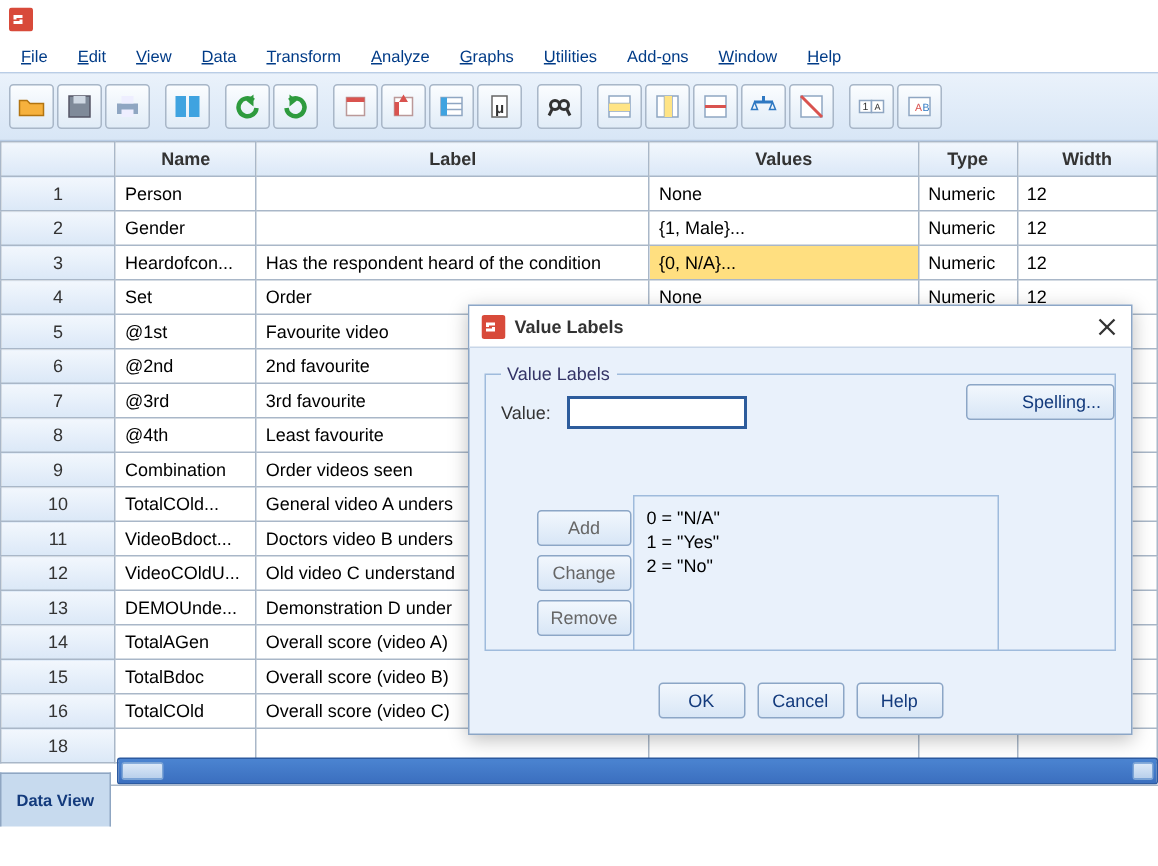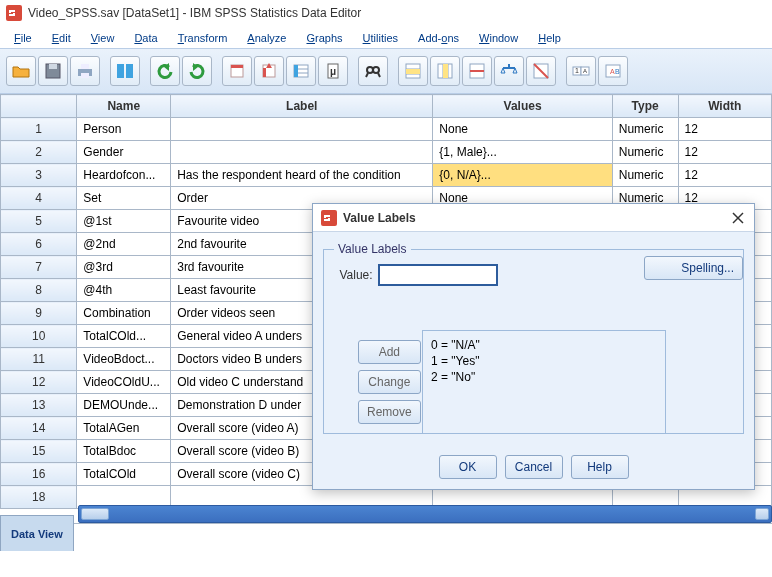--- a/index.html
+++ b/index.html
@@ -34,21 +34,21 @@
 .tab.active { background:#ffe485; color:#000; }
 .dialog { position:absolute; left:312px; top:203px; width:443px; height:287px; background:#e9f1fb; border:1px solid #8ca6c6; box-shadow:0 3px 12px rgba(0,0,0,.25); }
 .dialog .dtitle { height:28px; background:#fff; display:flex; align-items:center; padding:0 8px; border-bottom:1px solid #c8d6e8; }
 .dialog .dtitle .icon{width:16px;height:16px;margin-right:6px;}
 .dialog .dtitle .txt{flex:1;font-weight:bold;color:#333;}
 .dialog .close{width:16px;height:16px;display:flex;align-items:center;justify-content:center;}
 .dbody { position:relative; height:calc(100% - 28px); }
 .dlgfieldset { position:absolute; left:10px; top:10px; right:10px; height:192px; border:1px solid #9fbbdc; padding:8px 10px 10px 10px;}
 .dlgfieldset legend { padding:0 4px; color:#336; background:#e9f1fb;}
 .frow { display:flex; align-items:center; margin-bottom:6px; }
-.frow label { width:44px; color:#333;text-align:center; }
+.frow label { width:44px; color:#333; }
 .frow input { height:22px; border:1px solid #2d5c9c; padding:1px 3px; }
 #valueInput { width:120px; border:2px solid #2d5c9c; }
 #labelInput { width:264px; }
 .listbox { position:absolute; left:98px; top:74px; width:244px; height:104px; border:1px solid #9fbbdc; background:#e9f1fb; padding:6px 8px; font-family:Arial; }
 .listbox div { line-height:16px; }
 .btncol { position:absolute; left:34px; top:84px; display:flex; flex-direction:column; gap:6px; }
 .dlgbtn { min-width:56px; height:24px; border:1px solid #8ca6c6; border-radius:3px; background:linear-gradient(#f2f7fd,#d8e6f6); color:#666; padding:0 8px; font-size:12px; }
 .dlgbtn.enabled { color:#133a7c; }
 .spelling { position:absolute; right:0; top:0;padding-left:36px; }
 .dfoot { position:absolute; left:0; right:0; bottom:10px; display:flex; justify-content:center; gap:8px; }
@@ -56,21 +56,20 @@
 .app-icon rect{fill:#d84a3a;} .app-icon path{fill:#fff;}
 </style>
 </head>
 <body>
 
 <div class="titlebar">
   <svg class="icon app-icon" viewBox="0 0 16 16">
       <rect x="0" y="0" width="16" height="16" rx="2"></rect>
       <path d="M3 5h6v2H5v1h4v3H3v-2h4V8H3z"></path>
     </svg>
-  <span class="title">Video_SPSS.sav [DataSet1] - IBM SPSS Statistics Data Editor</span>
 </div>
 
 <div class="menubar">
   <div class="menu"><span>F</span>ile</div>
   <div class="menu"><span>E</span>dit</div>
   <div class="menu"><span>V</span>iew</div>
   <div class="menu"><span>D</span>ata</div>
   <div class="menu"><span>T</span>ransform</div>
   <div class="menu"><span>A</span>nalyze</div>
   <div class="menu"><span>G</span>raphs</div>

